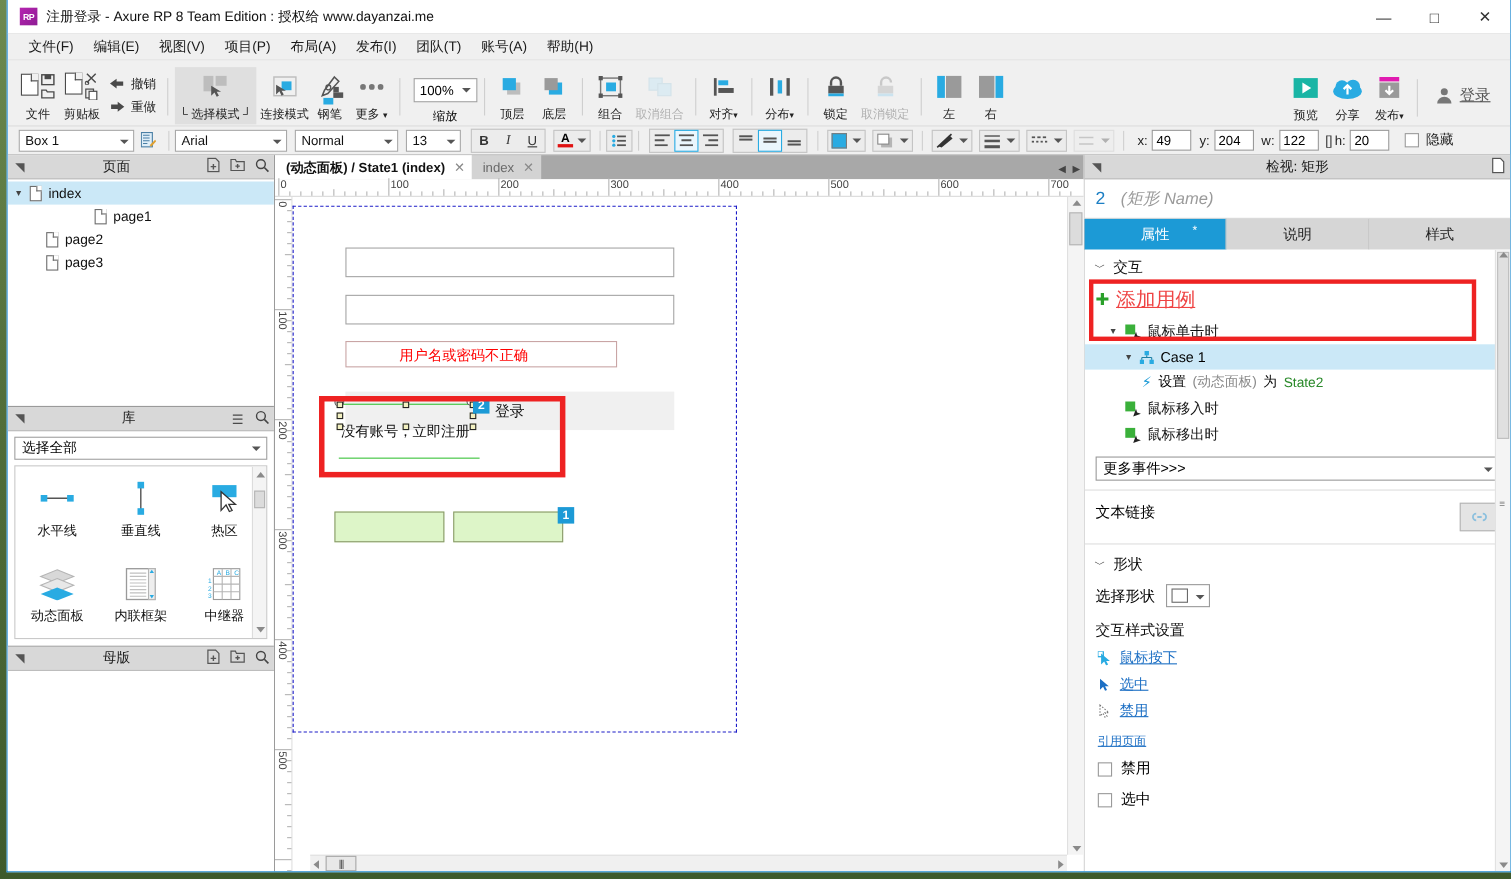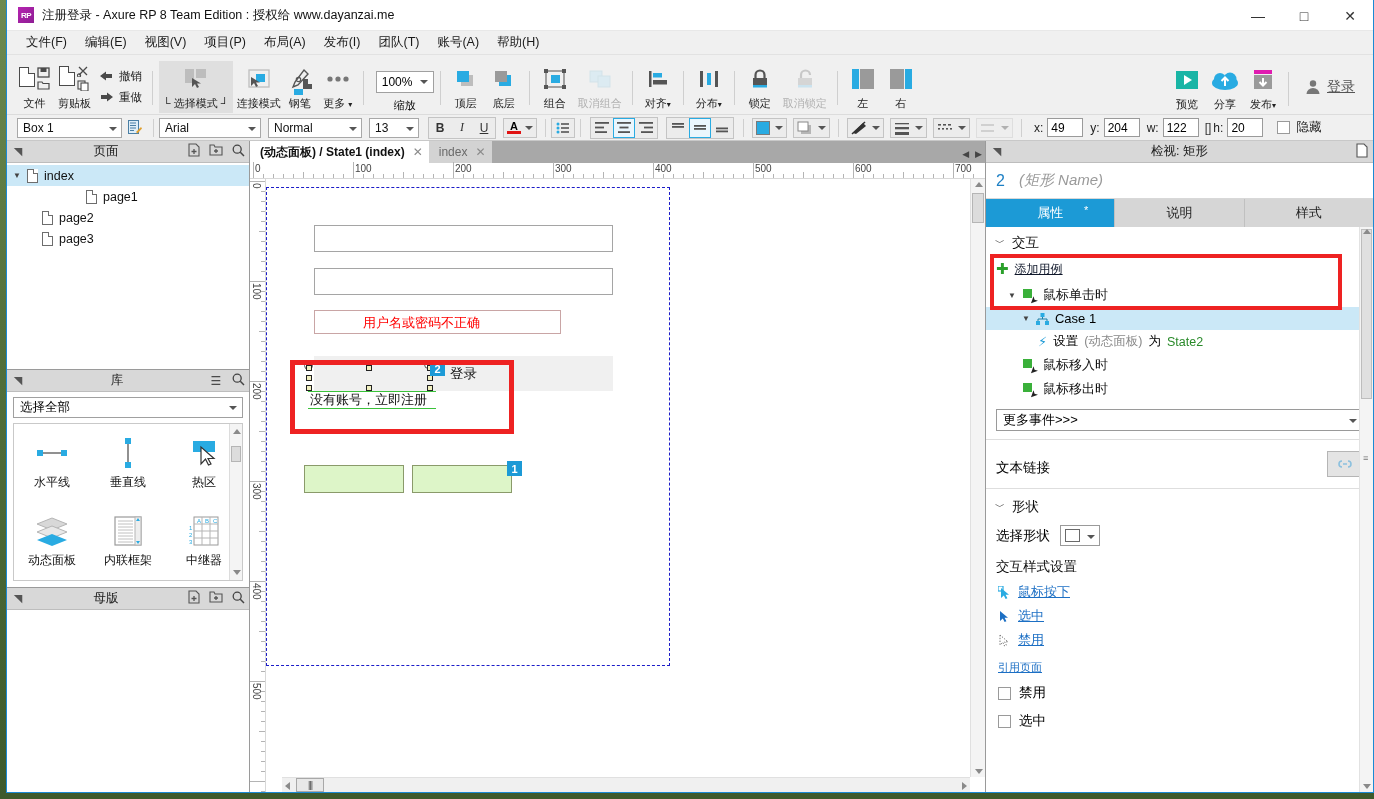--- a/index.html
+++ b/index.html
@@ -162,23 +162,22 @@
   #ruler-v .lbl { position: absolute; font-size: 10px; color: #444; writing-mode: vertical-rl; left:1px; }
   #canvas-surface { flex: 1; position: relative; background: #fff; }
   #page-frame { position: absolute; left: 0px; top: 8px; width: 404px; height: 479px; border: 1px dashed #1c1cc8; }
   .cv-input { position: absolute; border: 1px solid #a5a5a5; background: #fff; }
   .cv-err { position: absolute; border: 1px solid #c9a5a5; background: #fff; color: #ff0000; font-size: 13px; padding: 3px 4px; }
   .cv-btn { position: absolute; background: #f0f0f0; display: flex; align-items: center; justify-content: center; font-size: 13.5px; color: #111; }
   .cv-green { position: absolute; background: #ddf5c8; border: 1px solid #8a9a6a; }
   #red-box-canvas { position: absolute; border: 5px solid #ee2222; background: transparent; }
   #sel-text {
     position: absolute; font-size: 13px; color: #111; white-space: nowrap;
-    border-top: 1px solid #3ac23a; border-bottom: 1px solid #3ac23a; padding: 0 2px;
+    border-top: 1px solid #3ac23a; border-bottom: 1px solid #3ac23a; padding: 16px 2px;
     line-height: 16px;
-    margin-top: 24px;
   }
   .handle { position: absolute; width: 6px; height: 6px; background: #f2f0c0; border: 1px solid #222; }
   .badge {
     position: absolute; background: #1c9ad6; color: #fff; font-size: 11px; font-weight: bold;
     width: 15px; height: 15px; display: flex; align-items: center; justify-content: center;
   }
   .rot-handle { position:absolute; width: 9px; height: 9px; border: 1px solid #555; border-radius: 50%; background: #fff; }
   #canvas-vscroll { position: absolute; right: 0; top: 0; width: 15px; bottom: 15px; background: #f4f4f4; border-left: 1px solid #e0e0e0; }
   #canvas-hscroll { position: absolute; left: 16px; right: 15px; bottom: 0; height: 15px; background: #f0f0f0; border-top: 1px solid #e0e0e0; }
   
@@ -189,38 +188,38 @@
   #insp-tabs { height: 28px; display: flex; }
   .itab { flex: 1; display: flex; align-items: center; justify-content: center; font-size: 13px;
      background: #d6d6d6; color: #222; border-right: 1px solid #c0c0c0; cursor: default; position: relative; }
   .itab.active { background: #1c9ad6; color: #fff; }
   .itab .star { position: absolute; right: 26px; top: 5px; font-size: 11px; }
   #insp-scroll { flex: 1; position: relative; overflow: hidden; background: #fff; }
   .sec-head { display: flex; align-items: center; gap: 7px; padding: 7px 0 4px 9px; font-size: 13.5px; color: #111; }
   .chev { font-size: 10px; color: #333; }
   .add-case { display: flex; align-items: center; gap: 6px; padding: 4px 0 5px 10px; }
   .add-case .plus { color: #2aa02a; font-size: 15px; font-weight: bold; }
-  .add-case .lnk { color: #0f172a; font-size: 12px; text-decoration: underline; }
+  .add-case .lnk { color: #ef4444; font-size: 18px; text-decoration: underline; }
   .evt-row { display: flex; align-items: center; gap: 7px; padding: 3px 0 3px 22px; font-size: 13px; color: #111; }
   .evt-ic { width: 13px; height: 13px; position: relative; flex: none; }
   .evt-ic:before { content:''; position:absolute; left:0; top:0; width:9px; height:9px; background:#3ab03a; }
   .evt-ic:after { content:'\27A4'; position:absolute; right:-1px; bottom:-4px; font-size:10px; color:#222; transform: rotate(-45deg) scaleX(-1); }
   .case-row { display: flex; align-items: center; gap: 6px; padding: 4px 0 4px 36px; font-size: 13px; background: #cbe8f7; }
   .act-row { display: flex; align-items: center; gap: 6px; padding: 3px 0 3px 52px; font-size: 12.5px; }
   .bolt { color: #1c9ad6; font-size: 13px; }
   .green-txt { color: #2a8a2a; }
   .gray-txt { color: #888; }
   #red-box-insp { position: absolute; border: 4px solid #ee2222; pointer-events: none; }
   .more-evt {
     margin: 8px 10px 8px; height: 22px; border: 1px solid #9a9a9a; background: #fff;
     display: flex; align-items: center; padding: 0 16px 0 6px; font-size: 13px; position: relative;
   }
   .more-evt .caret { position: absolute; right: 5px; top: 9px; }
   .row-sep { height: 1px; background: #dedede; margin: 2px 0; }
-  .kv-row { display: flex; align-items: flex-end; padding: 9px 10px; font-size: 13.5px; justify-content: space-between; }
+  .kv-row { display: flex; align-items: flex-start; padding: 9px 10px; font-size: 13.5px; justify-content: space-between; }
   .link-btn { width: 36px; height: 26px; border: 1px solid #b5b5b5; background: #e4e4e4; display:flex; align-items:center; justify-content:center; color:#9ec8e4; }
   .shape-row { display: flex; align-items: center; gap: 10px; padding: 5px 10px; font-size: 13.5px; }
   .shape-sel { width: 40px; height: 21px; border: 1px solid #9a9a9a; background: #fff; display: flex; align-items: center; position: relative; }
   .shape-sel .sq { width: 15px; height: 13px; border: 1px solid #6a6a6a; background: #fff; margin-left: 4px; }
   .shape-sel .caret { position: absolute; right: 4px; top: 9px; }
   .istyle-row { display: flex; align-items: center; gap: 7px; padding: 3px 0 3px 12px; font-size: 13px; }
   .istyle-row a { color: #1c6fc4; text-decoration: underline; }
   .chk-row { display: flex; align-items: center; gap: 8px; padding: 5px 0 5px 12px; font-size: 13.5px; }
   .chk { width: 13px; height: 13px; border: 1px solid #9a9a9a; background: #fff; flex:none; }
   .plain-link { padding: 8px 0 4px 12px; font-size: 11px; }

